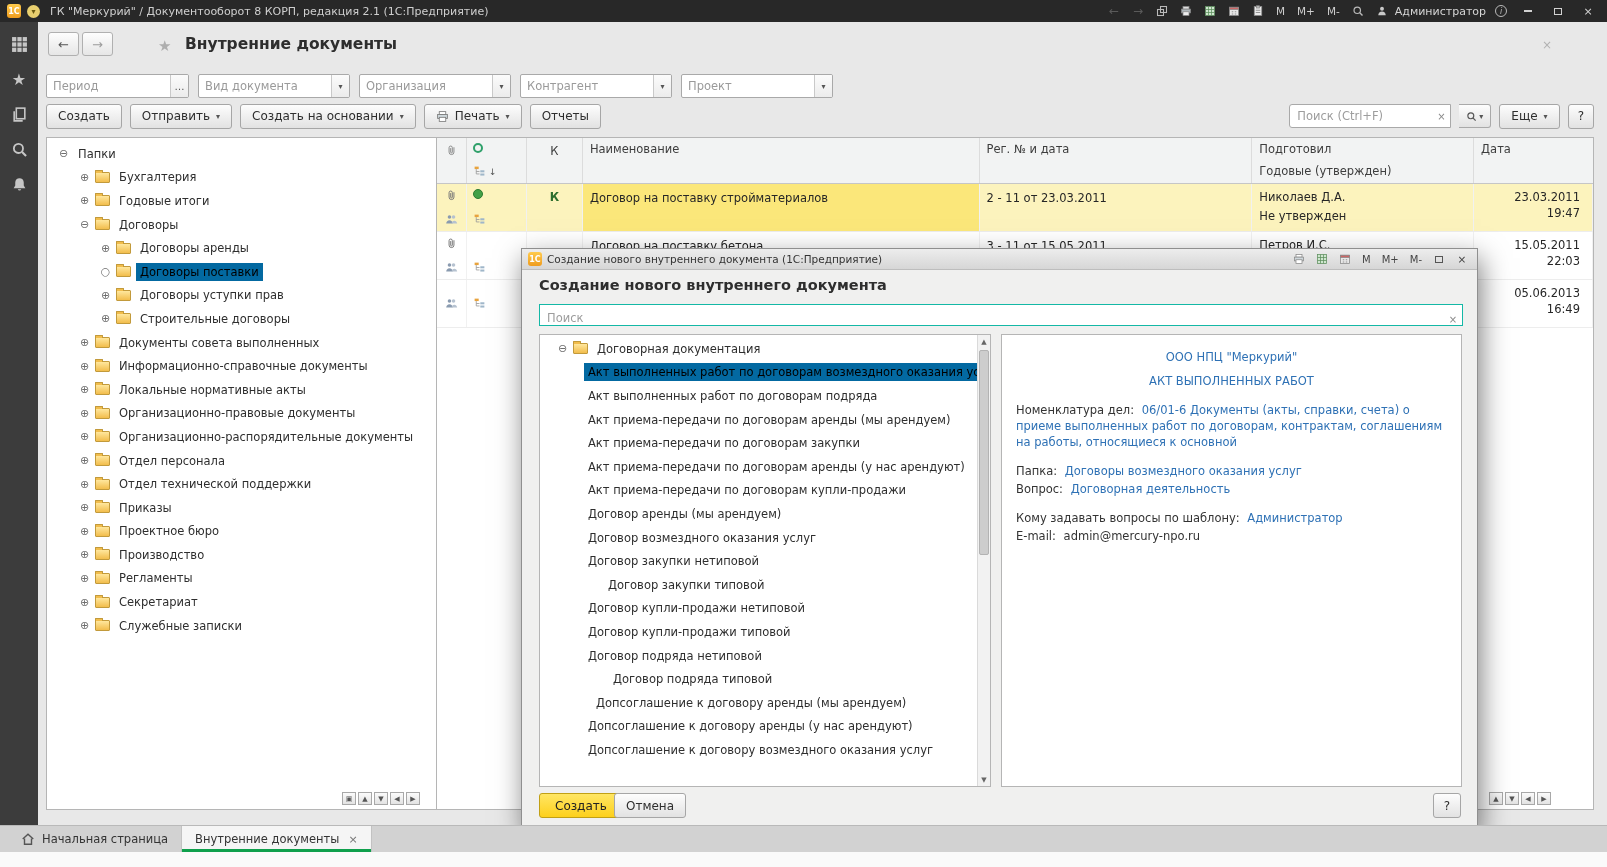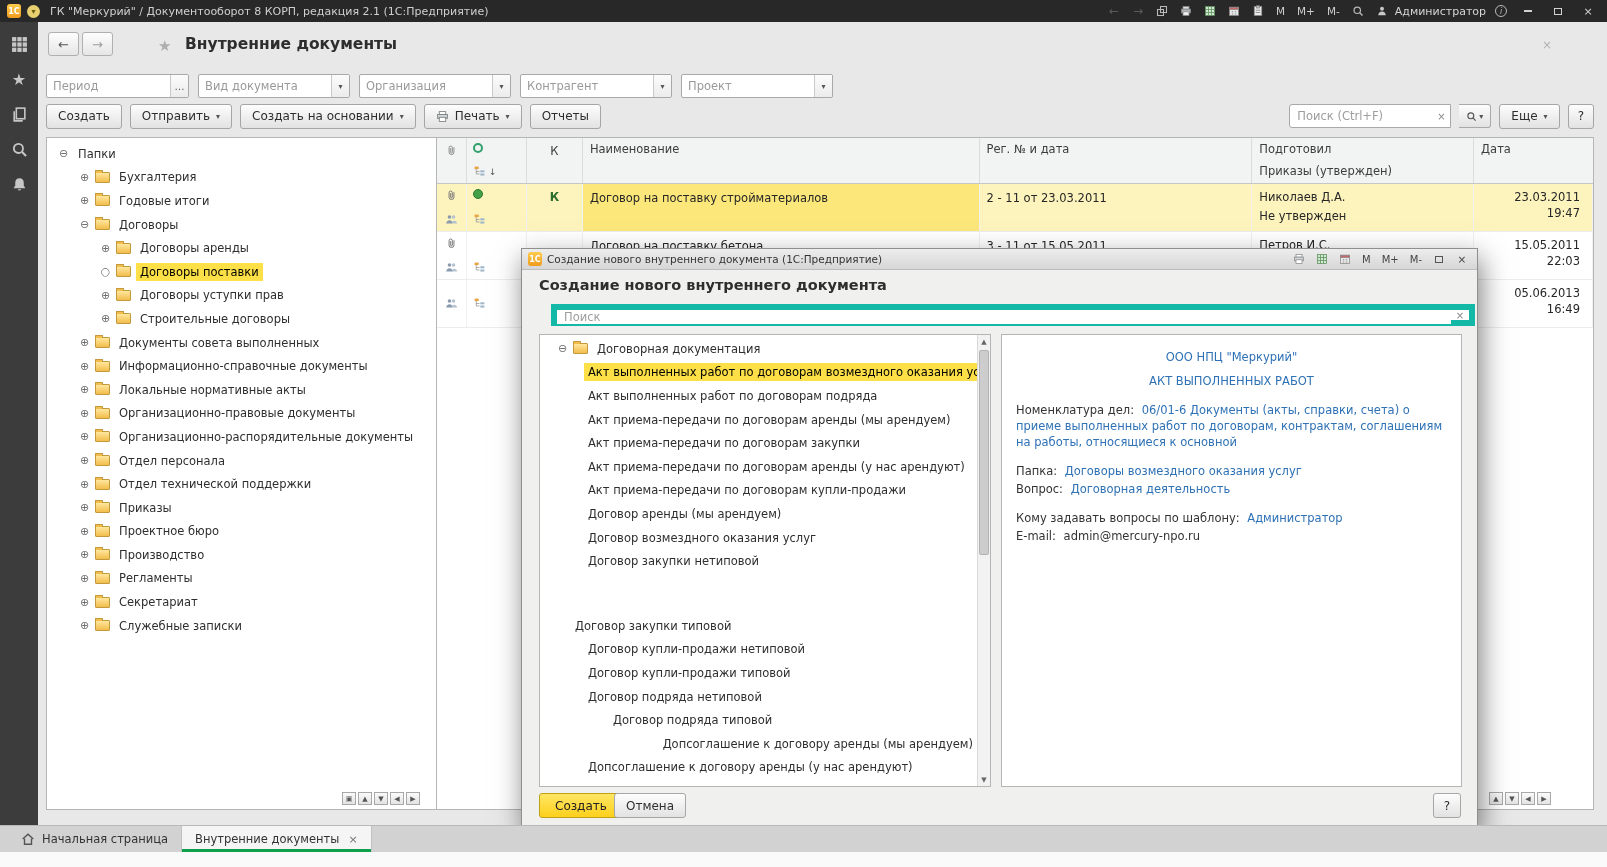--- a/index.html
+++ b/index.html
@@ -65,21 +65,21 @@
 .panel{position:absolute;background:#fff;border:1px solid #b5b5b5}
 #folders{left:46px;top:137px;width:391px;height:673px;padding-top:4px;overflow:hidden}
 #doc-table{left:437px;top:137px;width:1157px;height:673px;border-left:none;overflow:hidden}
 
 
 .tree-row{height:23.6px;display:flex;align-items:center;white-space:nowrap;font-size:11.5px;color:#2e2e2e}
 .expander{width:13px;text-align:center;color:#6e6e6e;font-size:11px;margin-right:4px;flex:none}
 .folder-ic{width:15px;height:11px;flex:none;margin-right:5px;position:relative;background:linear-gradient(#ffe79d,#f2bd4c);border:1px solid #c29a3b;border-radius:1px}
 .folder-ic::before{content:"";position:absolute;left:-1px;top:-3px;width:6px;height:2px;background:#f2bd4c;border:1px solid #c29a3b;border-bottom:none;border-radius:1px 1px 0 0}
 .tree-label{padding:2px 4px}
-.tree-label.selected{background:#fde047;color:#000}
+.tree-label.selected{background:#0369a1;color:#000}
 
 
 .th-row{display:flex;height:46px;background:#f2f3f3;border-bottom:1px solid #c6c6c6;font-size:11.5px;color:#3d3d3d}
 .hc{border-right:1px solid #dcdcdc;padding:4px 7px;display:flex;flex-direction:column;justify-content:flex-start}
 .c-attach{width:30px}.c-route{width:60px}.c-k{width:56px}.c-name{width:397px}.c-reg{width:273px}.c-prep{width:222px}.c-date{width:119px}
 .hc.c-date{border-right:none}
 .hc .l2{margin-top:8px;color:#3d3d3d}
 .trow{display:flex;height:48px;border-bottom:1px solid #ededed;font-size:11.5px;color:#262626}
 .tc{padding:4px 7px;border-right:1px solid #f1f1f1}
 .trow.selected{background:#fcf3bd}
@@ -102,21 +102,21 @@
 .sc-btn{width:14px;height:13px;background:linear-gradient(#fbfbfb,#e3e3e3);border:1px solid #a8a8a8;font-size:7px;color:#555;display:flex;align-items:center;justify-content:center}
 
 
 #modal{position:absolute;left:521px;top:248px;width:957px;height:581px;background:#f0f0ef;border:1px solid #8f8f8f;box-shadow:3px 10px 26px rgba(0,0,0,.5)}
 #modal-titlebar{height:21px;background:linear-gradient(#ededed,#d6d6d6);border-bottom:1px solid #bdbdbd;display:flex;align-items:center;gap:5px;padding:0 6px;font-size:10.5px;color:#333}
 #modal-titlebar .tb-ic{color:#666}
 #modal-titlebar .zoomlbl{color:#444;font-size:10px}
 .mwinbtn{width:18px;height:14px;display:flex;align-items:center;justify-content:center;color:#444;flex:none}
 .mmax{width:8px;height:7px;border:1px solid #555}
 #modal-heading{position:absolute;left:17px;top:28px;font-size:14.5px;font-weight:bold;color:#2e2e2e}
-#modal-search{position:absolute;left:29px;top:55px;width:924px;height:22px;background:#fff;border:6px solid #14b8a6;display:flex;align-items:flex-start}
+#modal-search{position:absolute;left:17px;top:55px;width:924px;height:22px;background:#fff;border:1px solid #14b8a6;display:flex;align-items:flex-end}
 #modal-search input{flex:1;min-width:0;border:none;outline:none;padding:0 7px;font:inherit;font-size:11.5px}
 #modal-search input::placeholder{color:#9d9d9d}
 #modal-search .clr{width:18px;color:#8a8a8a;font-size:10px;text-align:center}
 #template-panel{position:absolute;left:17px;top:85px;width:452px;height:453px;background:#fff;border:1px solid #b5b5b5;overflow:hidden}
 #template-list{position:absolute;left:0;top:2px;right:13px;bottom:0}
 .tpl-row{height:23.6px;display:flex;align-items:center;white-space:nowrap;font-size:11.5px;color:#2e2e2e;overflow:hidden}
 .vscroll{position:absolute;right:0;top:0;bottom:0;width:13px;background:#f2f2f2;border-left:1px solid #dadada}
 .vs-arrow{position:absolute;left:0;width:12px;height:13px;font-size:7px;color:#666;display:flex;align-items:center;justify-content:center}
 .vs-thumb{position:absolute;left:1px;width:10px;background:#cdcdcd;border:1px solid #b3b3b3;border-radius:2px}
 #details-panel{position:absolute;left:479px;top:85px;width:461px;height:453px;background:#fff;border:1px solid #b5b5b5;padding:12px 14px;font-size:11.5px;line-height:16px;overflow:hidden}
@@ -463,21 +463,21 @@
         <span>К</span>
       </div>
     <div class="hc c-name">
         <span>Наименование</span>
       </div>
     <div class="hc c-reg">
         <span>Рег. № и дата</span>
       </div>
     <div class="hc c-prep">
       <span>Подготовил</span>
-      <span class="l2">Приказы (утвержден)</span>
+      <span class="l2">Годовые (утвержден)</span>
     </div>
     <div class="hc c-date">
         <span>Дата</span>
       </div>
   </div>
 
   <div class="trow selected">
     <div class="tc c-attach icol">
       <svg viewBox="0 0 16 16">
           <path d="M11 4v6a3 3 0 0 1-6 0V4.5a2 2 0 0 1 4 0V10a1 1 0 0 1-2 0V5" fill="none" stroke="#777" stroke-width="1.2"></path>
@@ -653,36 +653,36 @@
         </div>
         <div class="tpl-row" style="padding-left: 44px;">
           <span class="tree-label">Договор аренды (мы арендуем)</span>
         </div>
         <div class="tpl-row" style="padding-left: 44px;">
           <span class="tree-label">Договор возмездного оказания услуг</span>
         </div>
         <div class="tpl-row" style="padding-left: 44px;">
           <span class="tree-label">Договор закупки нетиповой</span>
         </div>
-        <div class="tpl-row" style="padding-left: 31px; margin-top: 41px;">
+        <div class="tpl-row" style="padding-left: 64px;">
           <span class="tree-label">Договор закупки типовой</span>
         </div>
         <div class="tpl-row" style="padding-left: 44px;">
           <span class="tree-label">Договор купли-продажи нетиповой</span>
         </div>
         <div class="tpl-row" style="padding-left: 44px;">
           <span class="tree-label">Договор купли-продажи типовой</span>
         </div>
         <div class="tpl-row" style="padding-left: 44px;">
           <span class="tree-label">Договор подряда нетиповой</span>
         </div>
         <div class="tpl-row" style="padding-left: 69px;">
           <span class="tree-label">Договор подряда типовой</span>
         </div>
-        <div class="tpl-row" style="padding-left: 52px; justify-content: flex-end;">
+        <div class="tpl-row" style="padding-left: 52px;">
           <span class="tree-label">Допсоглашение к договору аренды (мы арендуем)</span>
         </div>
         <div class="tpl-row" style="padding-left: 44px;">
           <span class="tree-label">Допсоглашение к договору аренды (у нас арендуют)</span>
         </div>
         <div class="tpl-row" style="padding-left: 44px;">
           <span class="tree-label">Допсоглашение к договору возмездного оказания услуг</span>
         </div>
       </div>
     <div class="vscroll">

